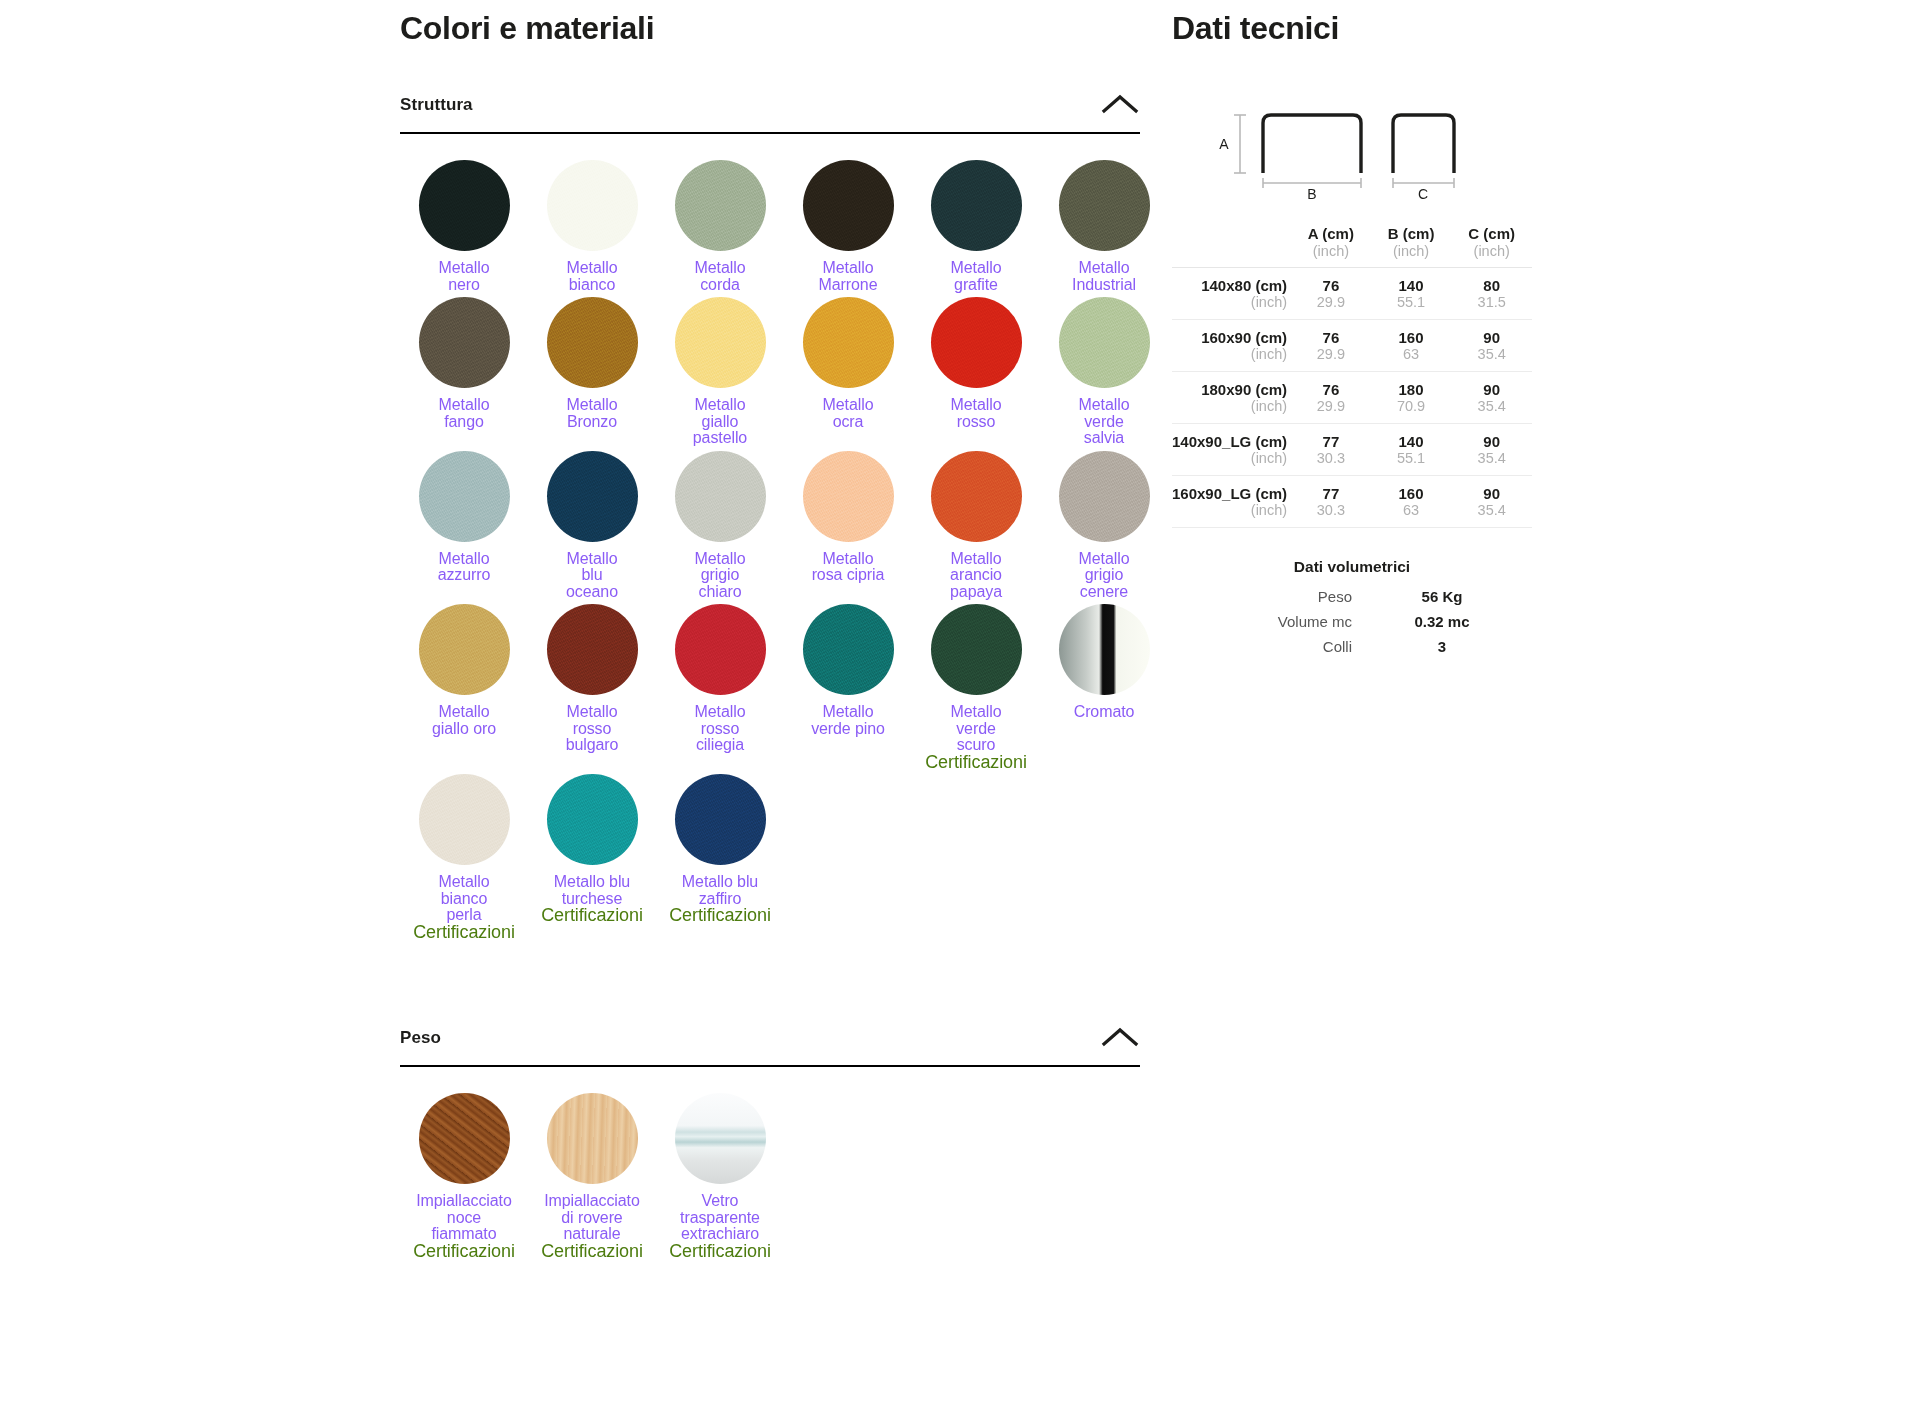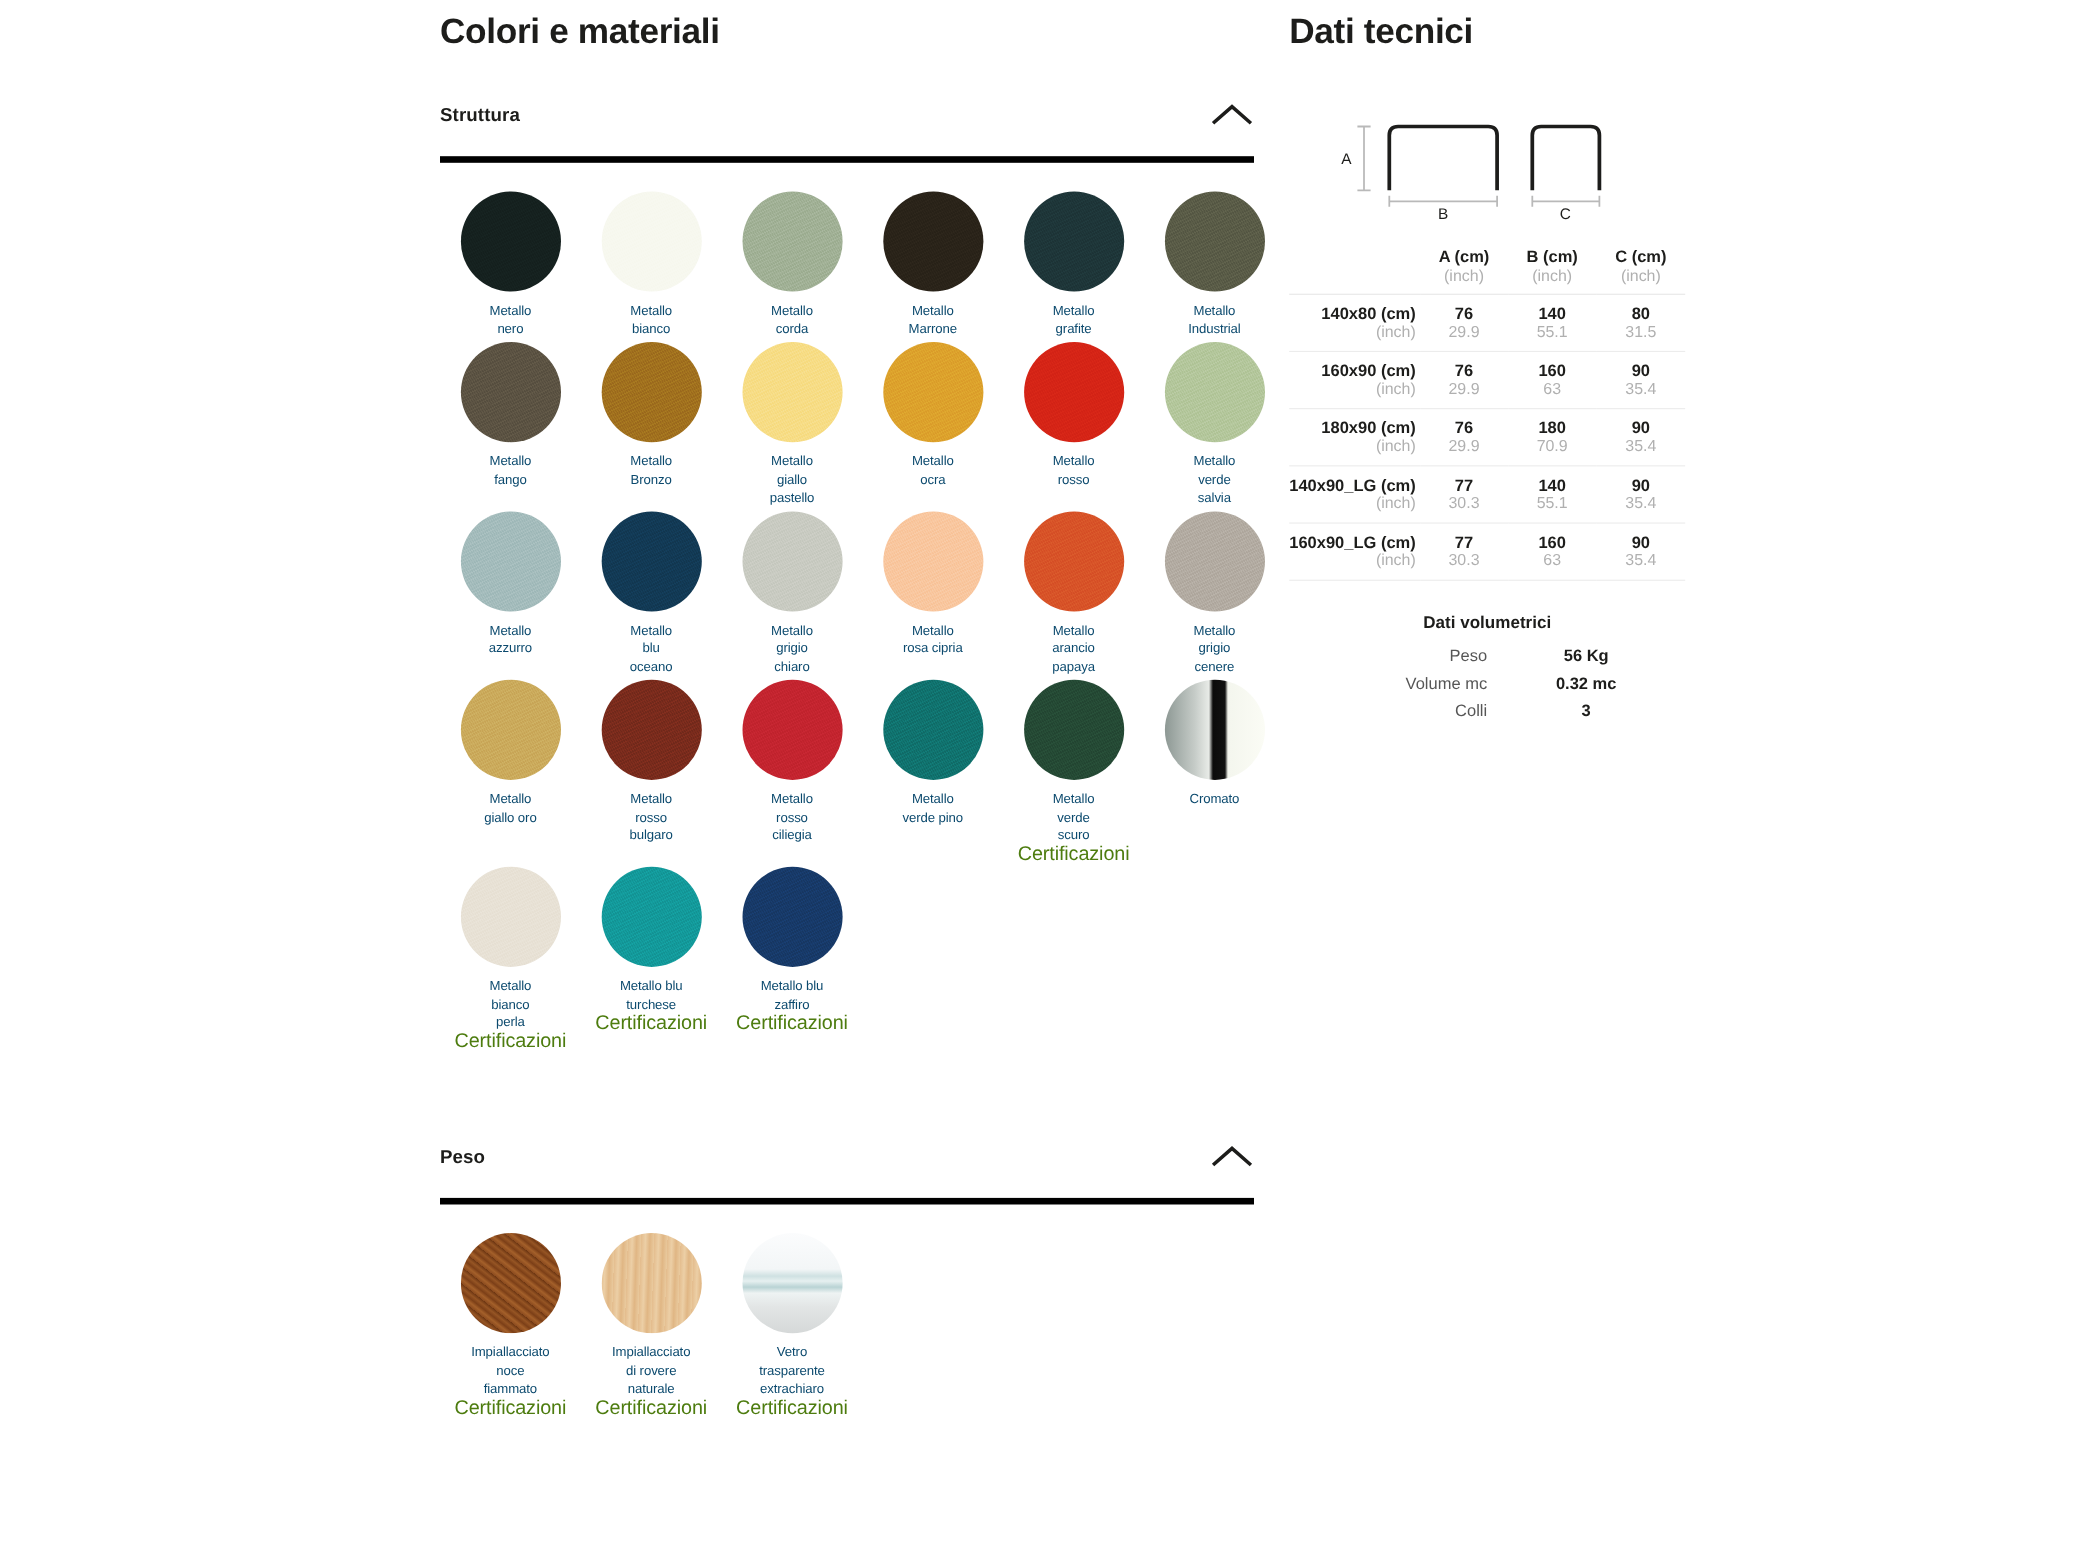--- a/index.html
+++ b/index.html
@@ -38,22 +38,22 @@
     letter-spacing: -0.3px;
     color: #1d1d1b;
     margin-top: 10px;
   }
 
   .section { margin-top: 46px; }
   .section-head {
     display: flex;
     align-items: flex-end;
     justify-content: space-between;
-    border-bottom: 6px solid #000000;
-    padding-bottom: 27px;
+    border-bottom: 2px solid #000000;
+    padding-bottom: 17px;
   }
   .section-title {
     font-size: 17px;
     font-weight: 700;
     letter-spacing: 0.1px;
   }
   .chev {
     width: 40px; height: 22px;
     display: block;
     cursor: pointer;
@@ -93,24 +93,24 @@
       repeating-linear-gradient(60deg, rgba(255,255,255,.055) 0 1px, rgba(0,0,0,.045) 1px 2px),
       repeating-linear-gradient(-25deg, rgba(255,255,255,.04) 0 1px, rgba(0,0,0,.035) 1px 3px);
     mix-blend-mode: overlay;
     pointer-events: none;
   }
   .dot.chrome::after { background-image: none; }
   .dot.photo::after { background-image: none; }
 
   .sw-label {
     margin-top: 9px;
-    font-size: 12px;
+    font-size: 16px;
     line-height: 16.5px;
     text-align: center;
-    color: #0c4a6e;
+    color: #8b5cf6;
     letter-spacing: -0.1px;
     white-space: pre-line;
   }
   .sw-cert {
     font-size: 18px;
     line-height: 16.5px;
     color: #4d7c0f;
     letter-spacing: -0.1px;
   }
 

